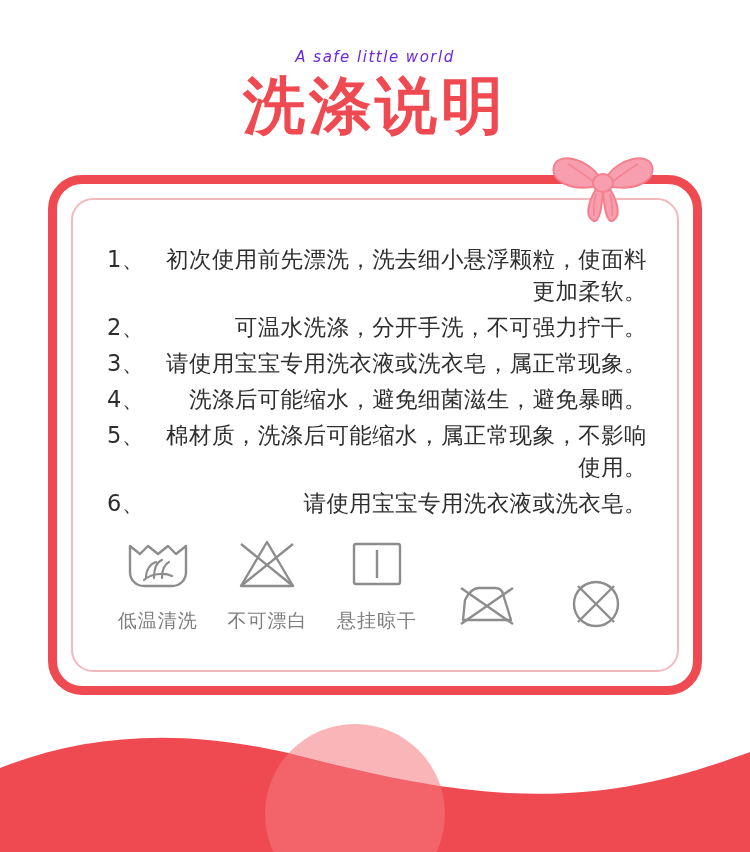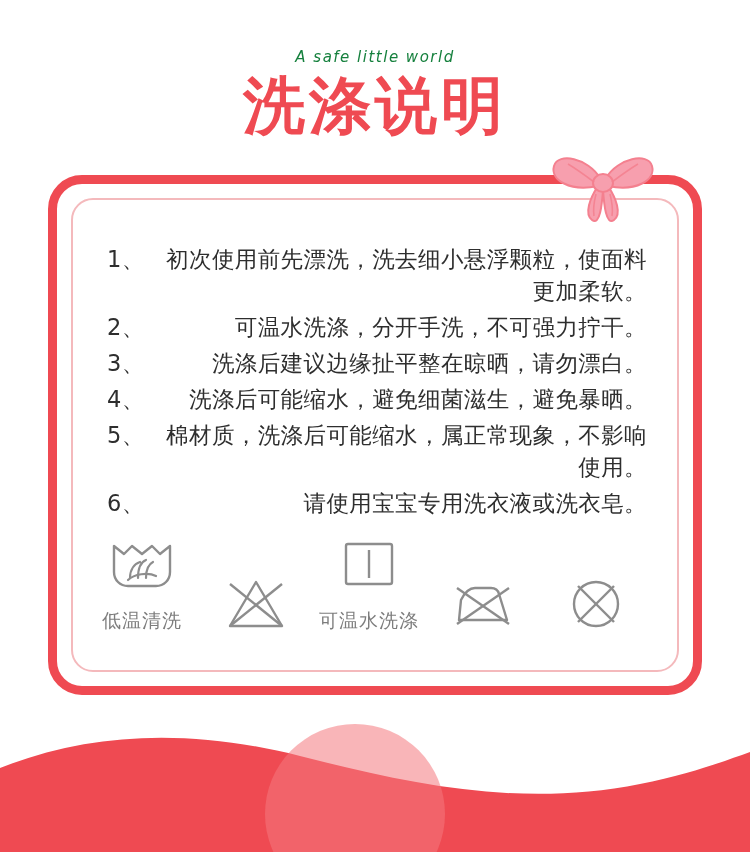--- a/index.html
+++ b/index.html
@@ -26,21 +26,21 @@
   
   .eyebrow {
     position: absolute;
     top: 48px;
     left: 0;
     width: 750px;
     text-align: center;
     font-family: "DejaVu Sans", sans-serif;
     font-size: 15px;
     letter-spacing: 1.5px;
-    color: #15803d;
+    color: #6d28d9;
     font-style: italic;
   }
 
   .main-title {
     position: absolute;
     top: 72px;
     left: 0;
     width: 750px;
     text-align: center;
     font-family: "DejaVu Sans", sans-serif;
@@ -109,21 +109,21 @@
     white-space: nowrap;
   }
   .ins-text {
     flex: 1 1 auto;
     text-align: right;
   }
 
   
   .symbols {
     position: absolute;
-    left: 14px;
+    left: 30px;
     right: 26px;
     bottom: 36px;
     display: flex;
     justify-content: space-between;
     align-items: flex-end;
   }
   .sym {
     width: 110px;
     text-align: center;
   }
@@ -191,21 +191,21 @@
         <div class="ins-item">
           <span class="ins-num">1、</span>
           <span class="ins-text">初次使用前先漂洗，洗去细小悬浮颗粒，使面料更加柔软。</span>
         </div>
         <div class="ins-item">
           <span class="ins-num">2、</span>
           <span class="ins-text">可温水洗涤，分开手洗，不可强力拧干。</span>
         </div>
         <div class="ins-item">
           <span class="ins-num">3、</span>
-          <span class="ins-text">洗涤后建议边缘扯平整在晾晒，请勿漂白。</span>
+          <span class="ins-text">请使用宝宝专用洗衣液或洗衣皂，属正常现象。</span>
         </div>
         <div class="ins-item">
           <span class="ins-num">4、</span>
           <span class="ins-text">洗涤后可能缩水，避免细菌滋生，避免暴晒。</span>
         </div>
         <div class="ins-item">
           <span class="ins-num">5、</span>
           <span class="ins-text">  棉材质，洗涤后可能缩水，属正常现象，不影响使用。</span>
         </div>
         <div class="ins-item">
@@ -228,30 +228,31 @@
         </div>
 
         <div class="sym">
           <div class="sym-glyph">
             <svg width="64" height="56" viewBox="0 0 64 56" xmlns="http://www.w3.org/2000/svg">
               <path d="M32 6 L58 50 L6 50 Z" fill="none" stroke="#8d8d8d" stroke-width="2.4" stroke-linejoin="round"></path>
               <line x1="6" y1="8" x2="58" y2="50" stroke="#8d8d8d" stroke-width="2.4"></line>
               <line x1="58" y1="8" x2="6" y2="50" stroke="#8d8d8d" stroke-width="2.4"></line>
             </svg>
           </div>
+          <div class="sym-label">不可漂白</div>
         </div>
 
         <div class="sym">
           <div class="sym-glyph">
             <svg width="58" height="56" viewBox="0 0 58 56" xmlns="http://www.w3.org/2000/svg">
               <rect x="6" y="8" width="46" height="40" rx="2" fill="none" stroke="#8d8d8d" stroke-width="2.4"></rect>
               <line x1="29" y1="14" x2="29" y2="42" stroke="#8d8d8d" stroke-width="2.4"></line>
             </svg>
           </div>
-          <div class="sym-label">可温水洗涤</div>
+          <div class="sym-label">悬挂晾干</div>
         </div>
 
         <div class="sym">
           <div class="sym-glyph">
             <svg width="68" height="56" viewBox="0 0 68 56" xmlns="http://www.w3.org/2000/svg">
               <path d="M10 44 L58 44 L50 18 C49 14 46 12 42 12 L26 12 C20 12 16 16 12 24 Z" fill="none" stroke="#8d8d8d" stroke-width="2.4" stroke-linejoin="round"></path>
               <line x1="8" y1="12" x2="60" y2="48" stroke="#8d8d8d" stroke-width="2.4"></line>
               <line x1="60" y1="12" x2="8" y2="48" stroke="#8d8d8d" stroke-width="2.4"></line>
             </svg>
           </div>

